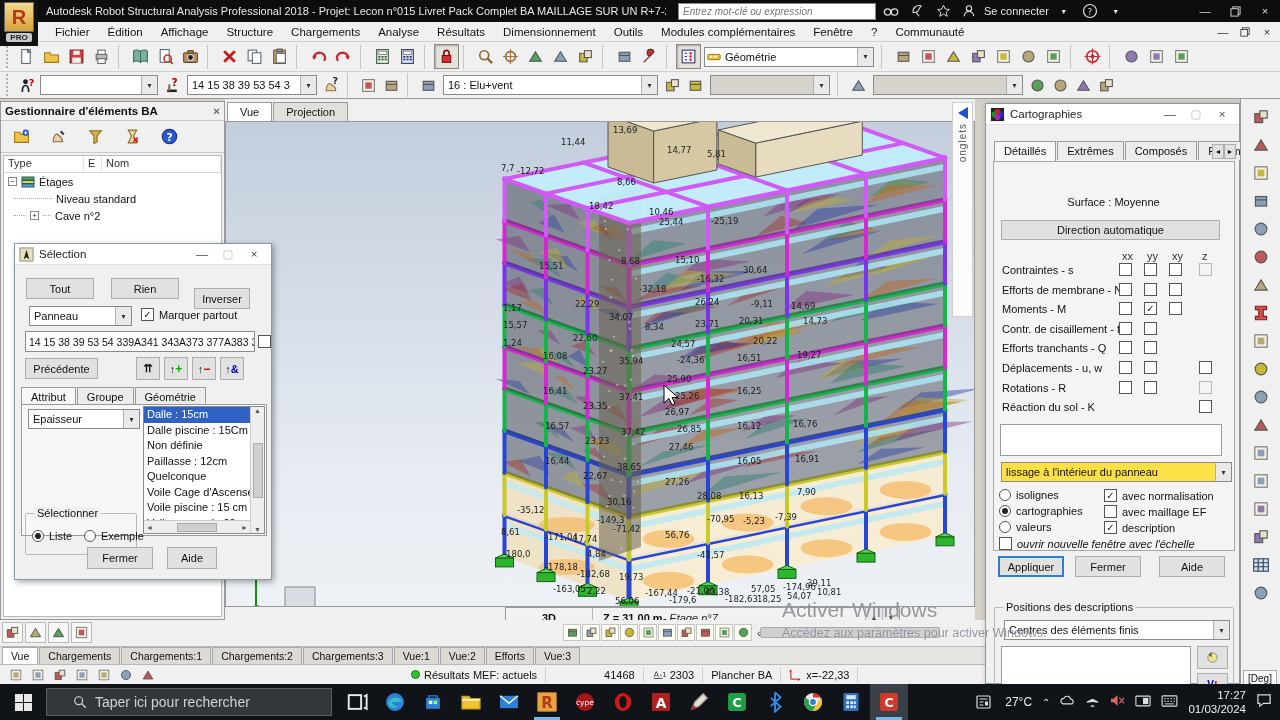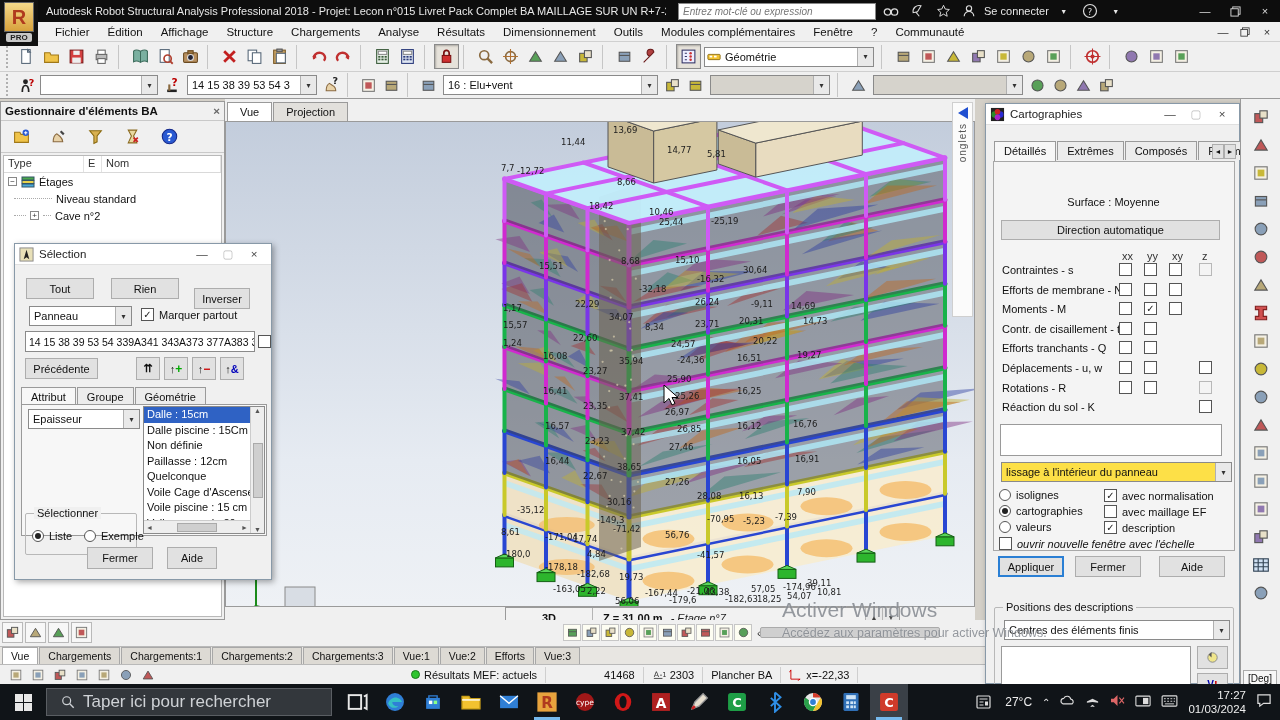--- a/index.html
+++ b/index.html
@@ -50,21 +50,21 @@
   #viewport{left:225px;top:99px;width:750px;height:529px;background:#f0f0f0;z-index:1;}
   #vp-tabs{position:absolute;left:0;top:0;height:22px;display:flex;align-items:flex-end;padding-left:2px;}
   .vtab{padding:3px 12px;font-size:11px;background:#e2e0dc;border:1px solid #9a9a9a;border-bottom:none;margin-right:1px;}
   .vtab.active{background:#fff;font-weight:normal;}
   #canvas{position:absolute;left:0;top:22px;width:750px;height:486px;background:linear-gradient(#c3cddc,#e6ebf2 70%,#eef1f5);border:1px solid #9a9a9a;overflow:hidden;}
   #onglets{position:absolute;left:727px;top:3px;width:21px;height:215px;background:#fbfbfb;border:1px solid #cfcfcf;display:flex;flex-direction:column;align-items:center;z-index:3;}
   #onglets .oarr{width:0;height:0;border-top:6px solid transparent;border-bottom:6px solid transparent;border-right:10px solid #1f4fd0;margin:4px 0;}
   #onglets .otxt{writing-mode:vertical-rl;transform:rotate(180deg);font-size:10px;color:#555;letter-spacing:1px;}
   #vp-bar{position:absolute;left:280px;top:508px;width:395px;height:21px;background:#f2f2f2;border:1px solid #9a9a9a;display:flex;align-items:stretch;font-size:11px;}
   #vp-bar .c3d{width:87px;border-right:1px solid #b5b5b5;display:flex;align-items:center;justify-content:center;font-weight:bold;text-align:right;}
-  #vp-bar .cz{flex:1;display:flex;align-items:center;padding-left:10px;gap:8px;}
+  #vp-bar .cz{flex:1;display:flex;align-items:center;padding-left:10px;gap:0;}
   #vp-bar .cz .it{font-style:italic;color:#222;}
   .spinbtn{width:17px;border-left:1px solid #b5b5b5;background:#e8e8e8;display:flex;align-items:center;justify-content:center;font-size:7px;color:#444;}
   
   .dialog{background:#f0f0f0;border:1px solid #8899a8;box-shadow:2px 2px 6px rgba(0,0,0,.35);z-index:10;}
   .dlg-title{height:21px;background:#fff;display:flex;align-items:center;padding:0 4px;font-size:11.5px;color:#222;border-bottom:1px solid #e0e0e0;}
   .dlg-title .dic{display:flex;margin-right:5px;}
   .dlg-title .dcap{flex:1;}
   .dlg-title .winbtn{color:#444;width:26px;height:19px;}
   .btn{background:#e1e1e1;border:1px solid #adadad;font-size:11px;display:flex;align-items:center;justify-content:center;}
   .btn.focus{border:2px solid #2a7fd4;}
@@ -98,21 +98,21 @@
   #hthumb{position:absolute;left:760px;top:7px;width:180px;height:11px;background:#cfcfcf;border:1px solid #aaa;border-radius:2px;}
   #tabsrow{left:0;top:646px;width:985px;height:18px;background:#e8e6e2;border-top:1px solid #b9b9b9;display:flex;align-items:flex-end;padding-left:2px;z-index:6;}
   .btab{padding:2px 8px;font-size:10.5px;background:#dddad4;border:1px solid #a8a8a8;border-bottom:none;margin-right:1px;white-space:nowrap;}
   .btab.active{background:#fff;}
   #statusbar{left:0;top:664px;width:1280px;height:20px;background:#f0f0f0;border-top:1px solid #b9b9b9;display:flex;align-items:center;font-size:11px;z-index:5;}
   .scell{padding:0 8px;border-right:1px solid #cfcfcf;height:16px;display:flex;align-items:center;gap:4px;white-space:nowrap;}
   .dotgreen{width:9px;height:9px;border-radius:50%;background:#2ec52e;border:1px solid #1a7a1a;}
   
   #taskbar{left:0;top:684px;width:1280px;height:36px;background:#101418;display:flex;align-items:center;z-index:50;color:#eee;}
   #startbtn{width:46px;height:36px;display:flex;align-items:center;justify-content:center;}
-  #tsearch{width:286px;height:28px;background:#33373c;border:1px solid #5a5e63;color:#cfd2d6;display:flex;align-items:center;gap:8px;padding:0 14px;font-size:17px;}
+  #tsearch{width:286px;height:28px;background:#33373c;border:1px solid #5a5e63;color:#cfd2d6;display:flex;align-items:center;gap:8px;padding:0 26px;font-size:14px;}
   .tkapp{width:38px;height:36px;display:flex;align-items:center;justify-content:center;position:relative;}
   .tkapp.open::after{content:"";position:absolute;left:6px;bottom:0;width:26px;height:3px;background:#76b9ed;}
   .tkapp.activewin{background:#3a4047;}
   #tray{margin-left:auto;display:flex;align-items:center;gap:10px;padding-right:8px;font-size:12px;}
   #clock{text-align:right;font-size:11.5px;line-height:1.25;}
   
   #watermark{left:782px;top:598px;z-index:40;color:rgba(130,135,142,.85);pointer-events:none;text-shadow:0 0 2px rgba(255,255,255,.4);}
   #watermark .w1{font-size:21px;}
   #watermark .w2{font-size:12.5px;margin-top:4px;}
   svg text{font-family:"DejaVu Sans",sans-serif;}

